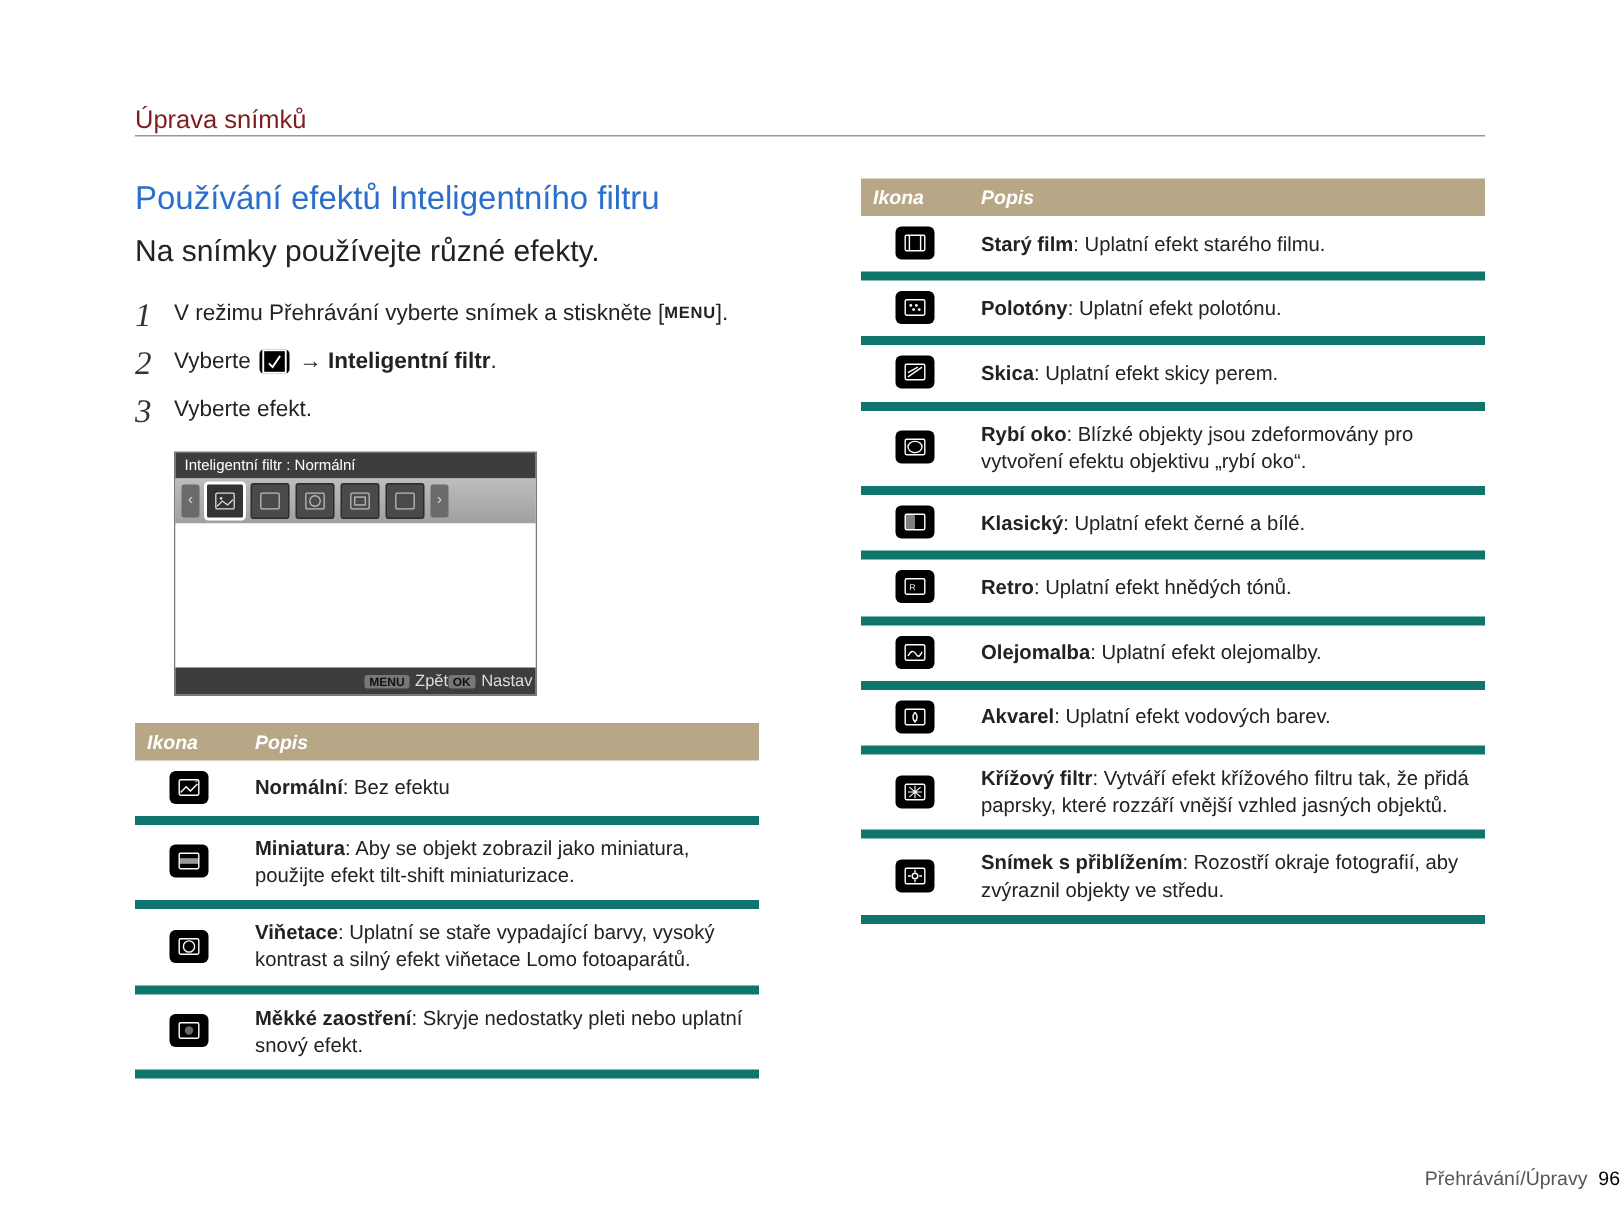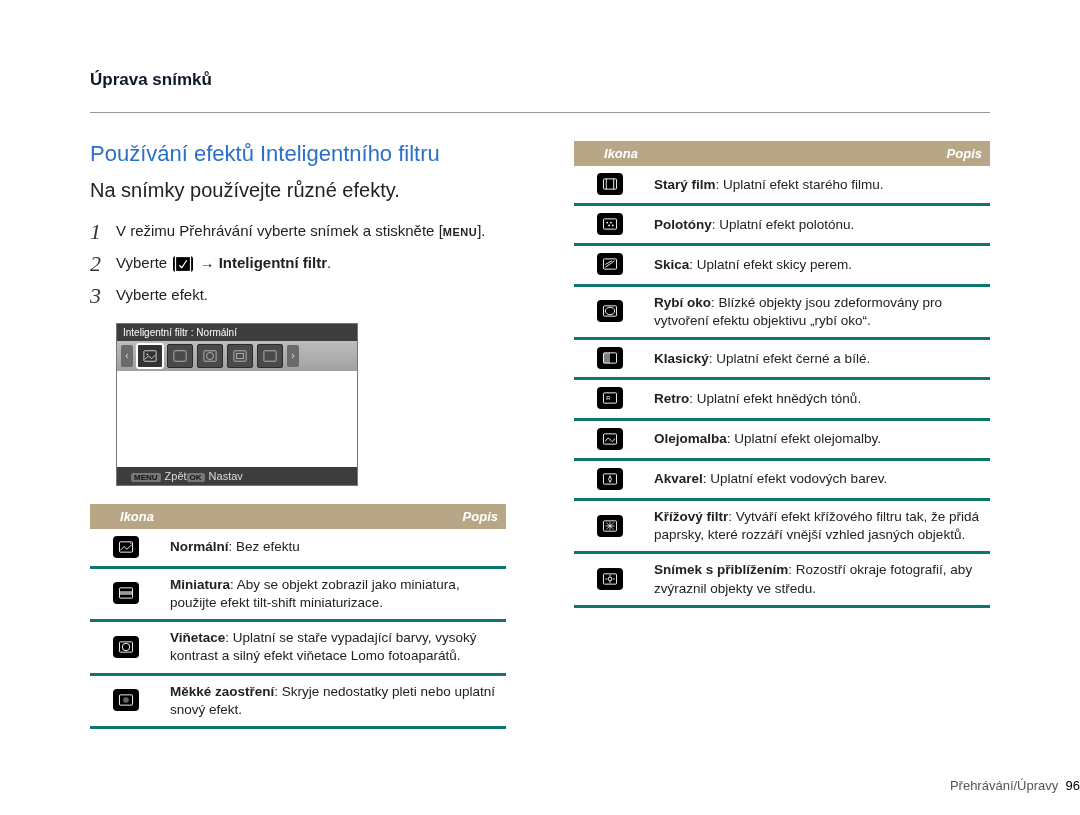--- a/index.html
+++ b/index.html
@@ -11,25 +11,24 @@
   }
   .page {
     width: 1080px;
     height: 815px;
     position: relative;
     box-sizing: border-box;
     padding: 70px 90px 40px 90px;
   }
   .header-title {
     font-size: 17px;
-    color: #0f172a;
+    color: #7f1d1d;
     border-bottom: 1px solid #999;
-    padding-bottom: 22px;
+    padding-bottom: 0;
     margin-bottom: 28px;
-    font-weight: bold;
   }
   .columns {
     display: flex;
     gap: 68px;
   }
   .col {
     flex: 1;
     min-width: 0;
   }
   .section-title {
@@ -120,48 +119,48 @@
     border-radius: 2px;
     display:flex; align-items:center; justify-content:center;
   }
   .strip-icon.sel { outline: 2px solid #fff; outline-offset:-1px; background:#333; }
   .strip-icon svg { width:14px; height:14px; }
   .screen-preview { height: 96px; background: #fff; }
   .screen-bottom {
     background: #3d3d3d;
     color: #ddd;
     font-size: 11px;
-    padding: 3px 14px;
+    padding: 3px 2px;
     display: flex;
-    justify-content: flex-start;
+    justify-content: flex-end;
   }
   .screen-bottom .btn-look {
     display:inline-block; background:#777; color:#111;
     border-radius:2px; font-size:8px; padding:0 3px; margin-right:4px;
     font-weight:bold;
   }
 
   
   table.effects {
     width: 100%;
     border-collapse: collapse;
     font-size: 13.5px;
   }
   table.effects thead th {
     background: #b7a787;
     color: #fff;
     font-weight: bold;
     font-style: italic;
-    text-align: right;
+    text-align: left;
     padding: 5px 8px;
     font-size: 13px;
   }
   table.effects thead th:first-child { width: 56px; }
   table.effects tbody td {
-    border-bottom: 3px solid #0f766e;
+    border-bottom: 6px solid #0f766e;
     padding: 7px 8px;
     vertical-align: middle;
     line-height: 1.35;
   }
   table.effects tbody td.icon-cell {
     text-align: center;
     vertical-align: middle;
   }
   .tbl-icon {
     display:inline-flex; align-items:center; justify-content:center;

